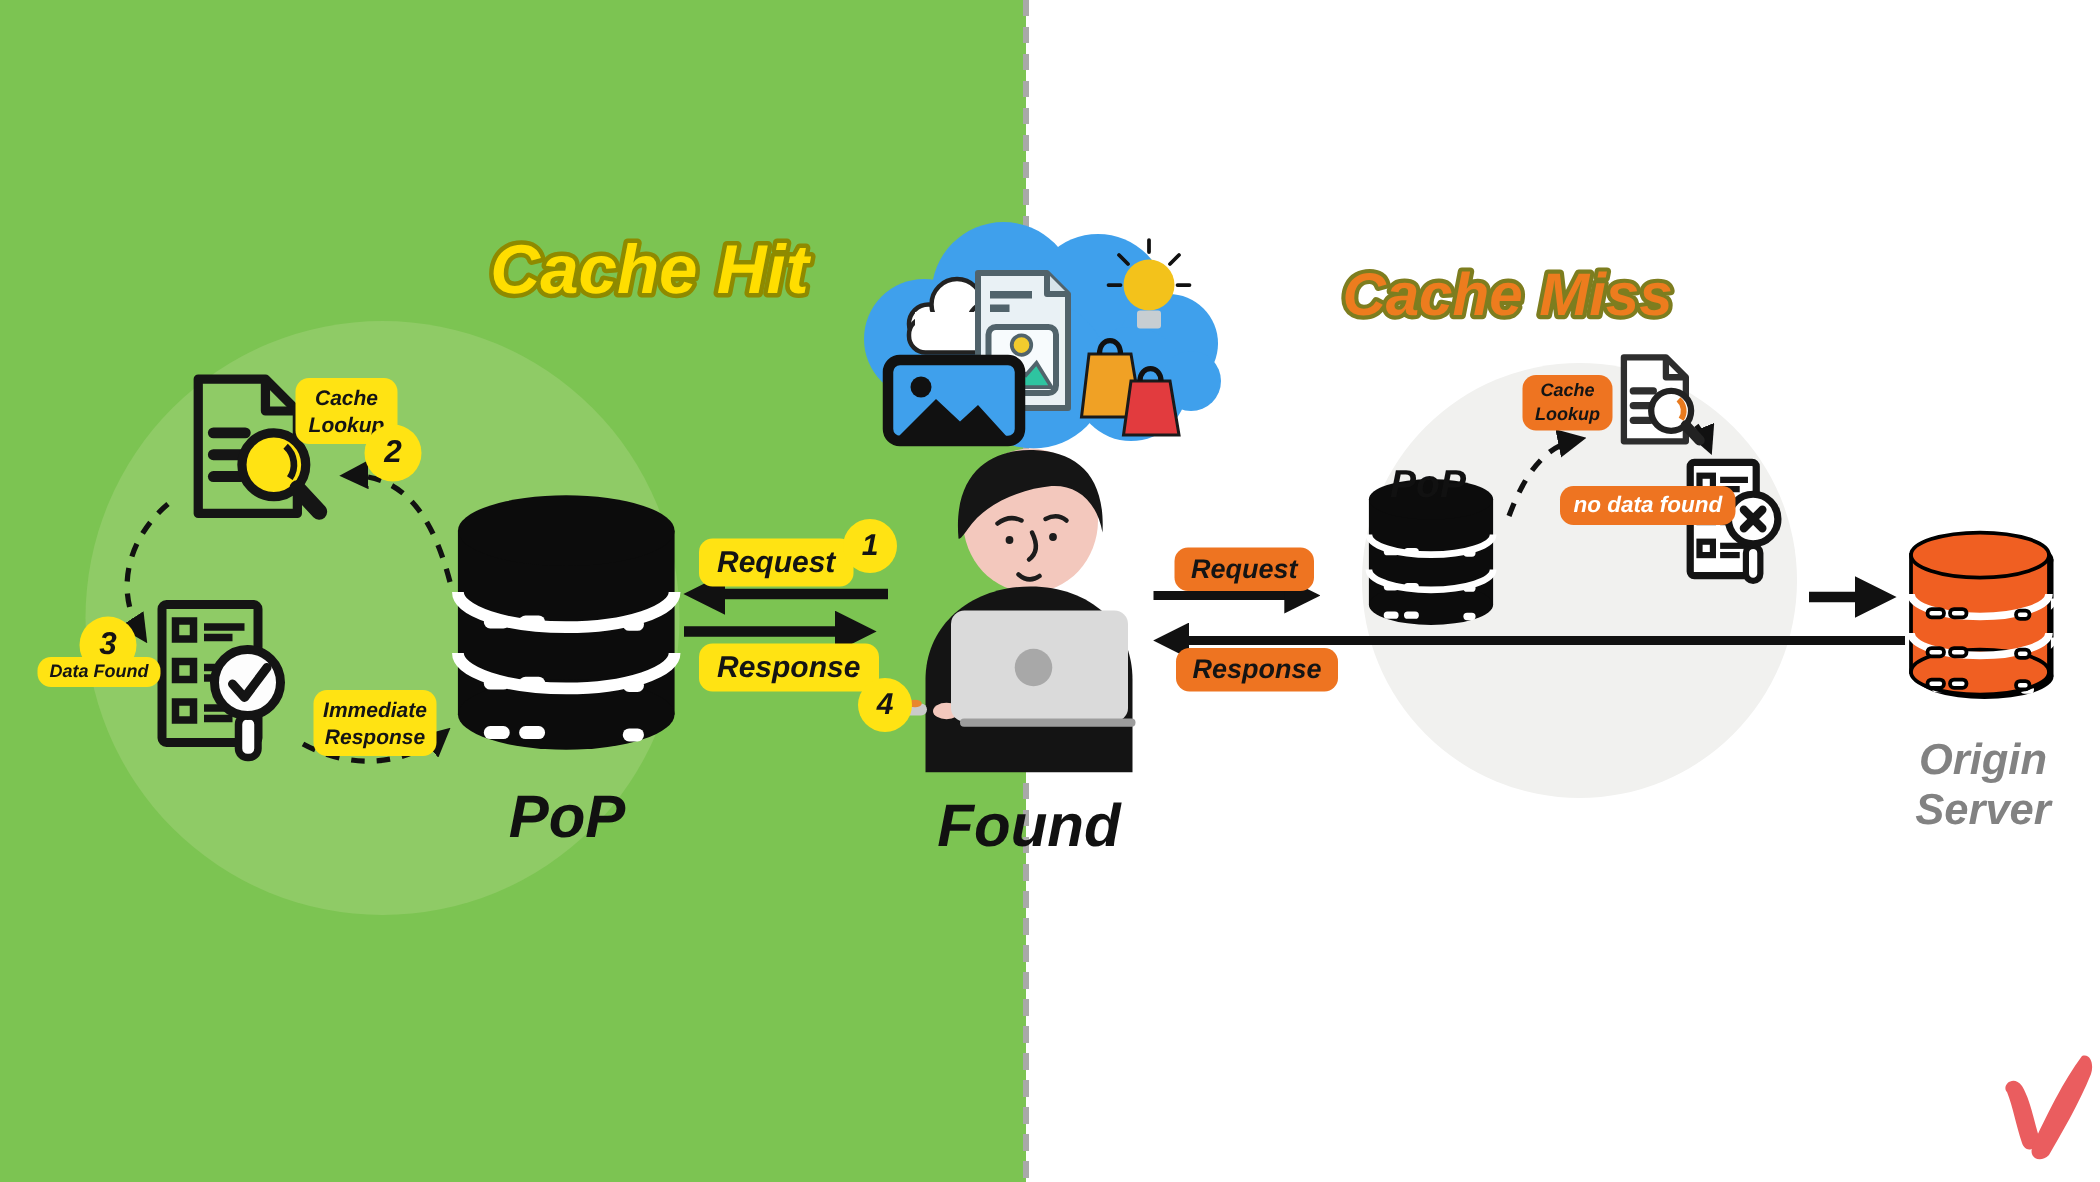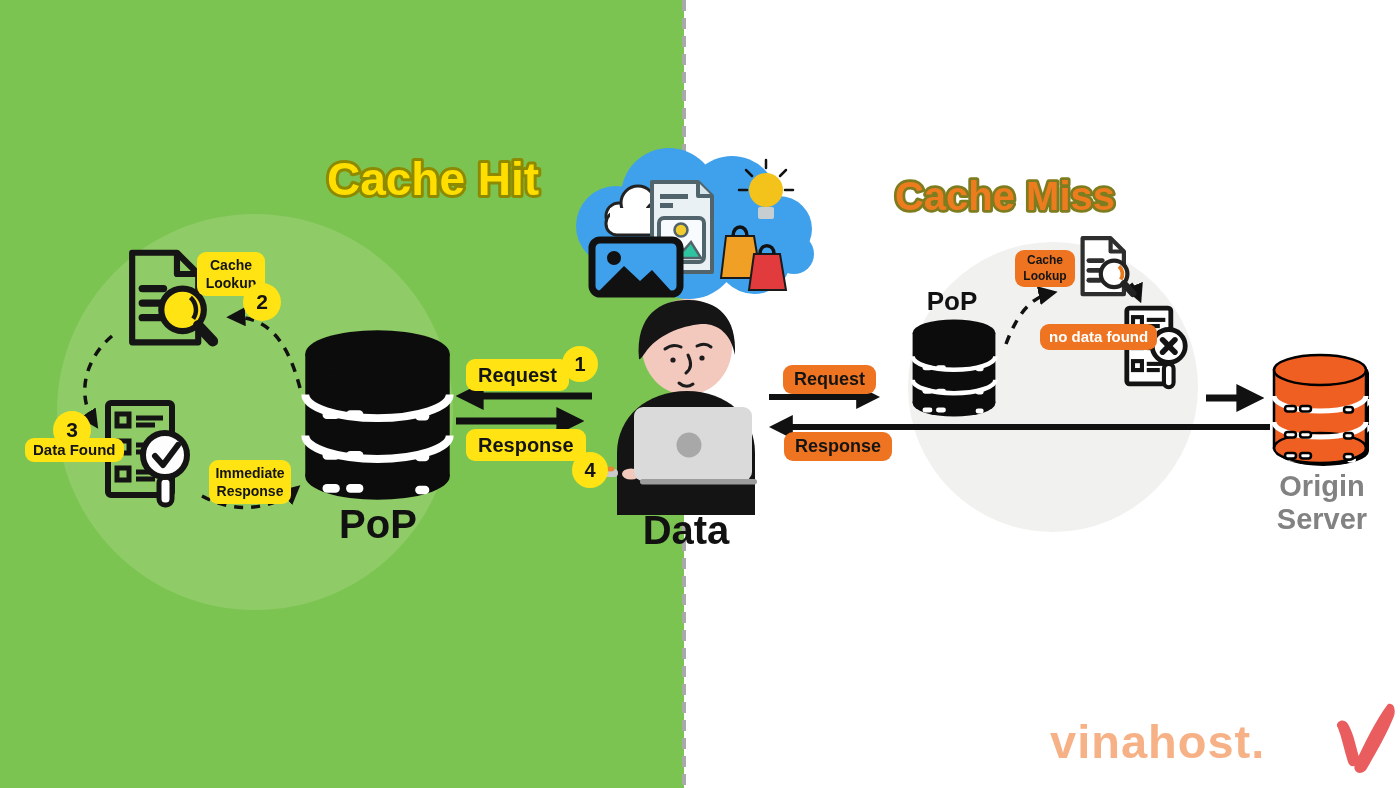--- a/index.html
+++ b/index.html
@@ -1,17 +1,17 @@
 <!DOCTYPE html>
 <html><head>
 <meta charset="utf-8">
 <style>
   html,body{margin:0;padding:0;background:#fff;}
   #canvas{position:relative;width:1400px;height:788px;overflow:hidden;
-          font-family:"Liberation Sans","DejaVu Sans",sans-serif;background:#fff;}
+          font-family:"Liberation Sans","DejaVu Sans",sans-serif;background:#fff;font-style:italic;}
   .abs{position:absolute;}
   
   #bg-left{left:0;top:0;width:684px;height:788px;background:#7CC452;z-index:0;}
   #bg-right{left:684px;top:0;width:716px;height:788px;background:#FFFFFF;z-index:0;}
   #divider{left:682px;top:0;width:4px;height:788px;z-index:2;
            background:repeating-linear-gradient(to bottom,#A9A9A9 0 11px,transparent 11px 18px);}
   #hit-circle{left:57px;top:214px;width:396px;height:396px;border-radius:50%;background:#8FCB66;z-index:1;}
   #miss-circle{left:908px;top:242px;width:290px;height:290px;border-radius:50%;background:#F1F1EF;z-index:1;}
   
   .icon{z-index:6;}
@@ -19,31 +19,31 @@
   
   .tag{position:absolute;font-weight:700;border-radius:9px;color:#141414;text-align:center;
        line-height:1.3;z-index:8;}
   .yellow{background:#FFE313;}
   .orange{background:#EE7421;}
   .badge{position:absolute;background:#FFE313;border-radius:50%;font-weight:700;color:#141414;
          display:flex;align-items:center;justify-content:center;z-index:8;}
   #lbl-cache-lookup-l{left:197px;top:252px;width:64px;font-size:14px;padding:4px 2px;}
   #badge-2{left:243px;top:283px;width:38px;height:38px;font-size:21px;}
   #badge-3{left:53px;top:411px;width:38px;height:38px;font-size:21px;}
-  #lbl-data-found{left:25px;top:438px;font-size:15px;padding:2px 8px;white-space:nowrap;}
+  #lbl-data-found{left:25px;top:438px;font-size:12px;padding:2px 8px;white-space:nowrap;}
   #lbl-immediate{left:209px;top:448px;width:78px;font-size:14px;padding:4px 2px;margin-top:12px;}
   #lbl-request-l{left:466px;top:359px;font-size:20px;padding:3px 12px;}
   #badge-1{left:562px;top:346px;width:36px;height:36px;font-size:20px;}
   #lbl-response-l{left:466px;top:429px;font-size:20px;padding:3px 12px;}
   #badge-4{left:572px;top:452px;width:36px;height:36px;font-size:20px;}
   #lbl-request-r{left:783px;top:365px;font-size:18px;padding:3px 11px;}
   #lbl-response-r{left:784px;top:432px;font-size:18px;padding:3px 11px;}
   #lbl-cache-lookup-r{left:1015px;top:250px;width:56px;font-size:12px;padding:3px 2px;}
   #lbl-no-data{left:1040px;top:324px;font-size:15px;padding:3px 9px;color:#fff;white-space:nowrap;}
-  .caption{position:absolute;font-weight:700;color:#111;text-align:center;z-index:8;}
+  .caption{position:absolute;font-weight:700;color:#111;text-align:center;z-index:8;margin-top:21px;}
   #pop-label-l{left:303px;top:502px;width:150px;font-size:40px;}
   #pop-label-r{left:902px;top:286px;width:100px;font-size:26px;}
   #user-label{left:601px;top:508px;width:170px;font-size:40px;}
   #origin-label{left:1232px;top:470px;width:180px;font-size:29px;color:#828282;}
   #watermark-text{left:1050px;top:714px;font-size:47px;font-weight:700;color:#F6B286;
                   letter-spacing:1px;z-index:8;}
   .titlesvg{z-index:4;}
 </style>
 </head>
 <body>
@@ -278,22 +278,21 @@
   <div class="tag yellow" id="lbl-response-l">Response</div>
   <div class="badge" id="badge-4">4</div>
 
   <div class="tag orange" id="lbl-request-r">Request</div>
   <div class="tag orange" id="lbl-response-r">Response</div>
   <div class="tag orange" id="lbl-cache-lookup-r">Cache Lookup</div>
   <div class="tag orange" id="lbl-no-data">no data found</div>
 
   <div class="caption" id="pop-label-l">PoP</div>
   <div class="caption" id="pop-label-r">PoP</div>
-  <div class="caption" id="user-label">Data</div>
+  <div class="caption" id="user-label">Found</div>
   <div class="caption" id="origin-label">Origin Server</div>
 
-  <div class="abs" id="watermark-text">vinahost.</div>
   <svg class="abs icon" style="left:1328px;top:698px;width:70px;height:80px" viewBox="0 0 70 80">
     <path d="M10 30 C6 26 14 18 20 26 C26 36 28 50 32 62 C28 70 22 70 20 64 C16 52 14 40 10 30 Z" fill="#EA5D5F"></path>
     <path d="M60 6 C66 4 68 12 66 18 C58 38 46 58 38 72 C32 78 24 74 27 66 C36 46 48 22 60 6 Z" fill="#EA5D5F"></path>
   </svg>
 
 </div>
 
 </body></html>

